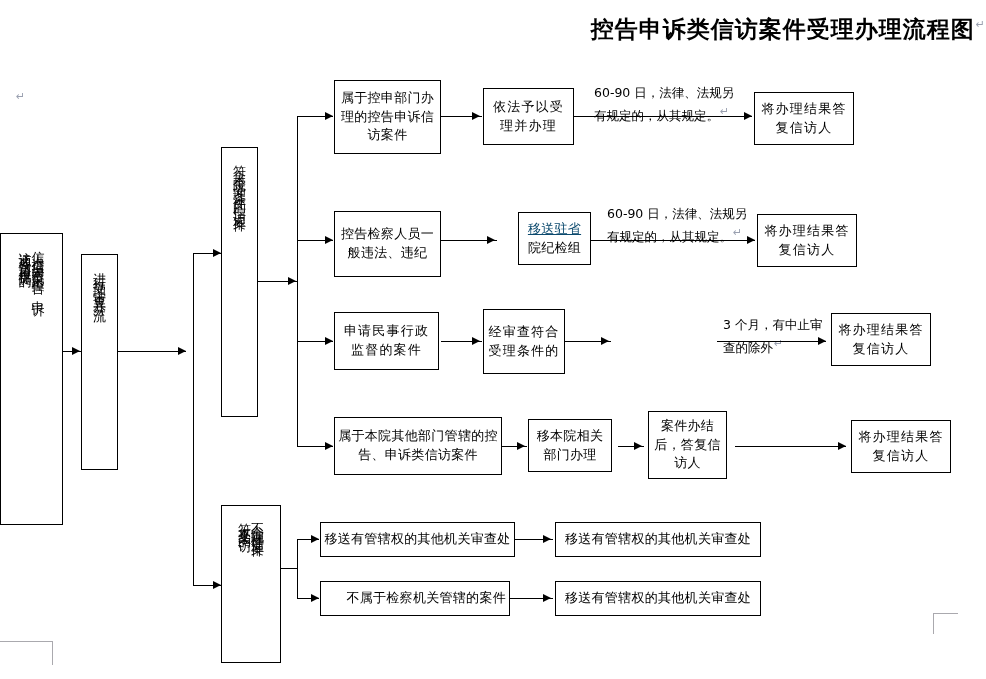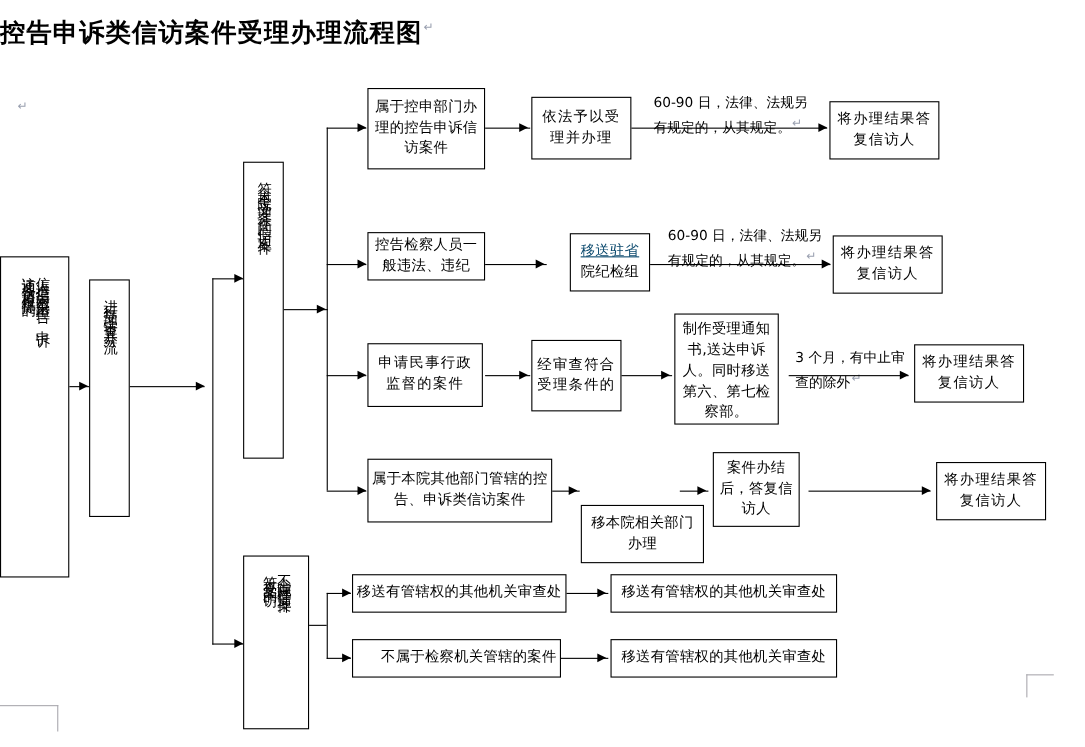--- a/index.html
+++ b/index.html
@@ -12,21 +12,21 @@
     width:986px;
     height:679px;
     overflow:hidden;
     background:#fff;
   }
 
   
   .title{
     position:absolute;
     left:0; right:0; top:14px;
-    text-align:left;
+    text-align:right;
     font-family:"DejaVu Serif","Liberation Serif",serif;
     font-weight:bold;
     font-size:23px;
     letter-spacing:1px;
     white-space:nowrap;
   }
   .pilcrow{
     color:#9aa0b0;
     font-size:11px;
     font-weight:normal;
@@ -186,21 +186,21 @@
 有规定的，从其规定。</span><span class="pilcrow">↵</span>
   </div>
 
   <div class="ln hl" style="left:574px; top:116px; width:178px;"></div>
   <div class="arw" style="left:744px; top:112px;"></div>
 
   <div class="box" style="left:754px; top:92px; width:100px; height:53px;">
     <span class="txt just">将办理结果答复信访人</span>
   </div>
 
-  <div class="box" style="left:334px; top:211px; width:107px; height:44px;">
+  <div class="box" style="left:334px; top:211px; width:107px; height:66px;">
     <span class="txt just2">控告检察人员一般违法、违纪</span>
   </div>
 
   <div class="ln hl" style="left:441px; top:240px; width:56px;"></div>
   <div class="arw" style="left:487px; top:236px;"></div>
 
   <div class="box" style="left:518px; top:212px; width:73px; height:53px;">
     <span class="txt just2">
       <span class="link">移送驻省</span><br>
       <span>院纪检组</span>
@@ -226,44 +226,41 @@
   <div class="ln hl" style="left:441px; top:341px; width:41px;"></div>
   <div class="arw" style="left:472px; top:337px;"></div>
 
   <div class="box" style="left:483px; top:309px; width:82px; height:65px;">
     <span class="txt just">经审查符合受理条件的</span>
   </div>
 
   <div class="ln hl" style="left:565px; top:341px; width:46px;"></div>
   <div class="arw" style="left:601px; top:337px;"></div>
 
-  <div class="box" style="left:613px; top:285px; width:95px; height:101px; align-items:flex-start; padding-top:5px;">
-    <span class="txt just2">制作受理通知书,送达申诉人。同时移送第六、第七检察部。</span>
-  </div>
 
   <div class="lbl" style="left:723px; top:294px; width:125px;">
     <span>3 个月，有中止审
 查的除外</span><span class="pilcrow">↵</span>
   </div>
 
   <div class="ln hl" style="left:717px; top:341px; width:109px;"></div>
   <div class="arw" style="left:818px; top:337px;"></div>
 
   <div class="box" style="left:831px; top:313px; width:100px; height:53px;">
     <span class="txt just">将办理结果答复信访人</span>
   </div>
 
   <div class="box" style="left:334px; top:417px; width:168px; height:58px;">
     <span class="txt just2">属于本院其他部门管辖的控告、申诉类信访案件</span>
   </div>
 
   <div class="ln hl" style="left:502px; top:446px; width:25px;"></div>
   <div class="arw" style="left:517px; top:442px;"></div>
 
-  <div class="box" style="left:528px; top:419px; width:112px; height:53px;margin-top:40px;">
+  <div class="box" style="left:528px; top:419px; width:84px; height:53px;">
     <span class="txt just2">移本院相关部门办理</span>
   </div>
 
   <div class="ln hl" style="left:618px; top:446px; width:26px;"></div>
   <div class="arw" style="left:634px; top:442px;"></div>
 
   <div class="box" style="left:648px; top:411px; width:79px; height:68px;">
     <span class="txt just2">案件办结后，答复信访人</span>
   </div>
 

